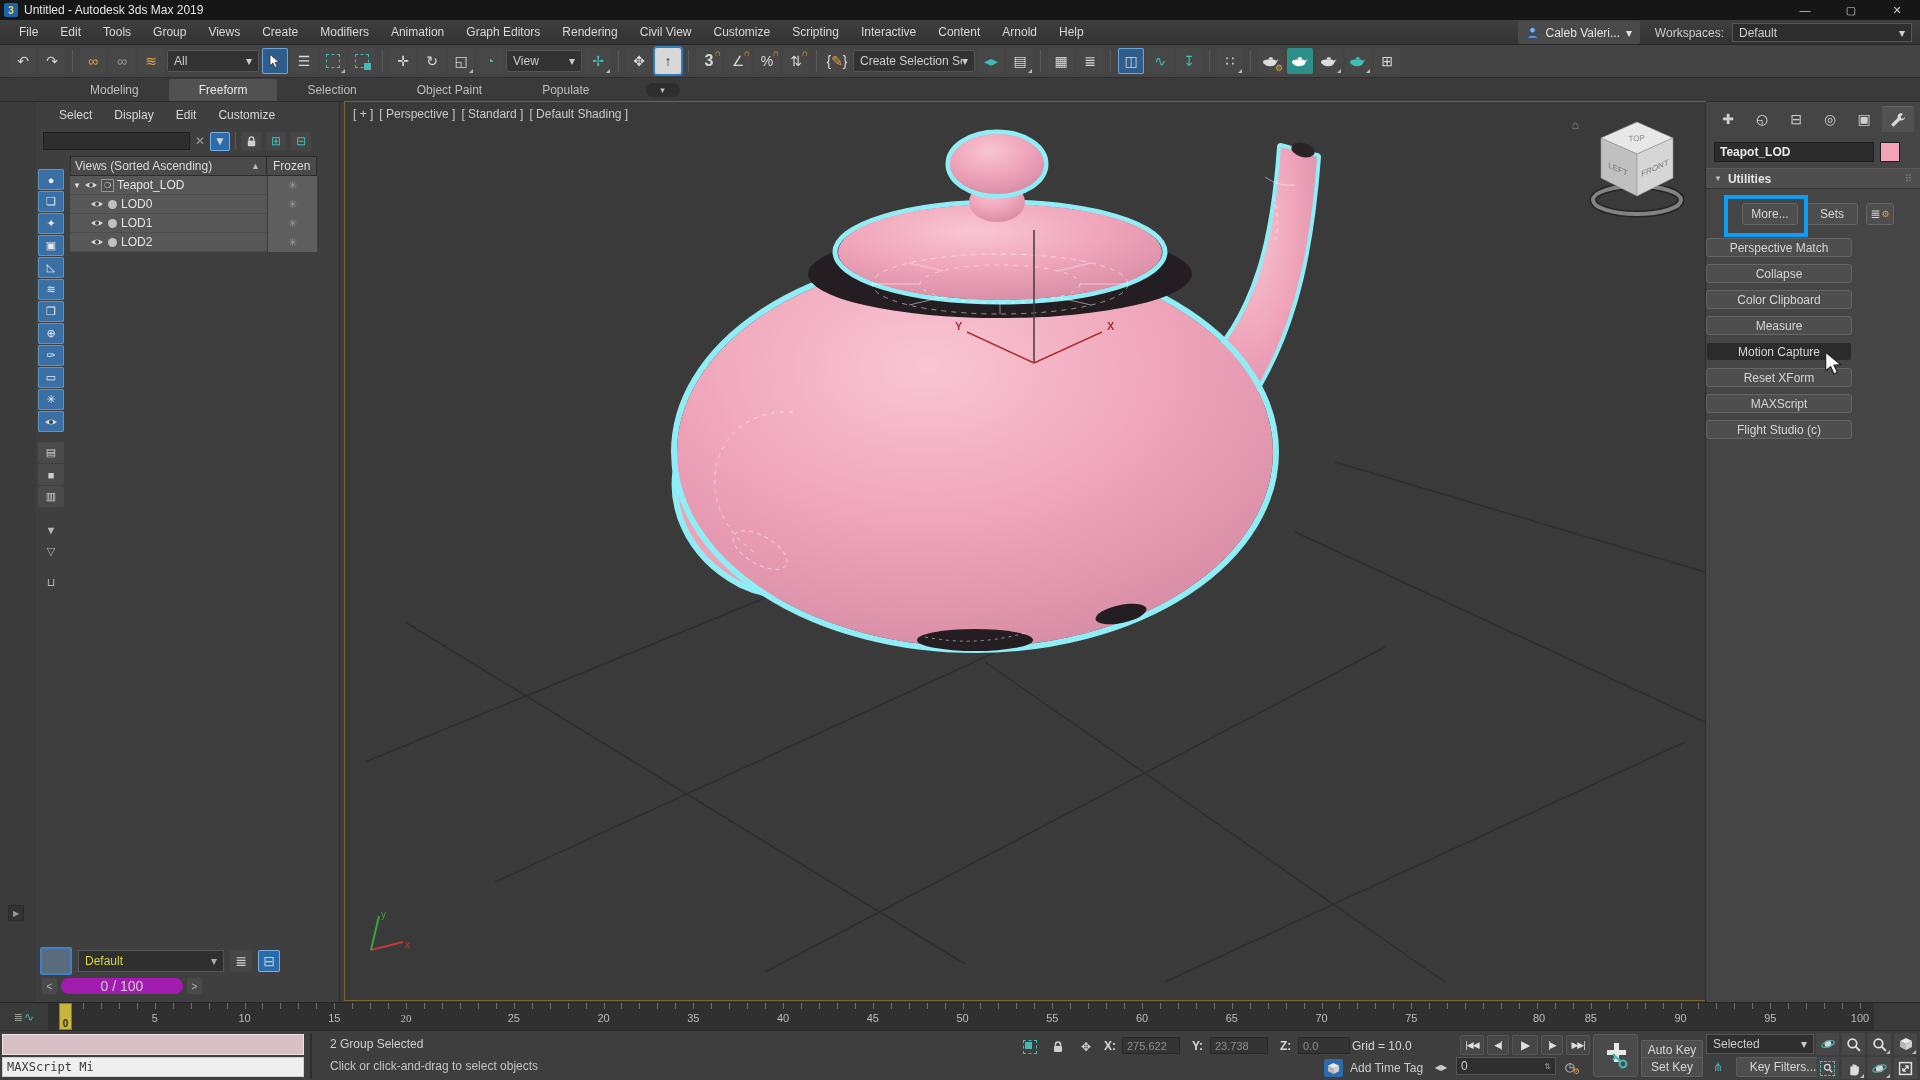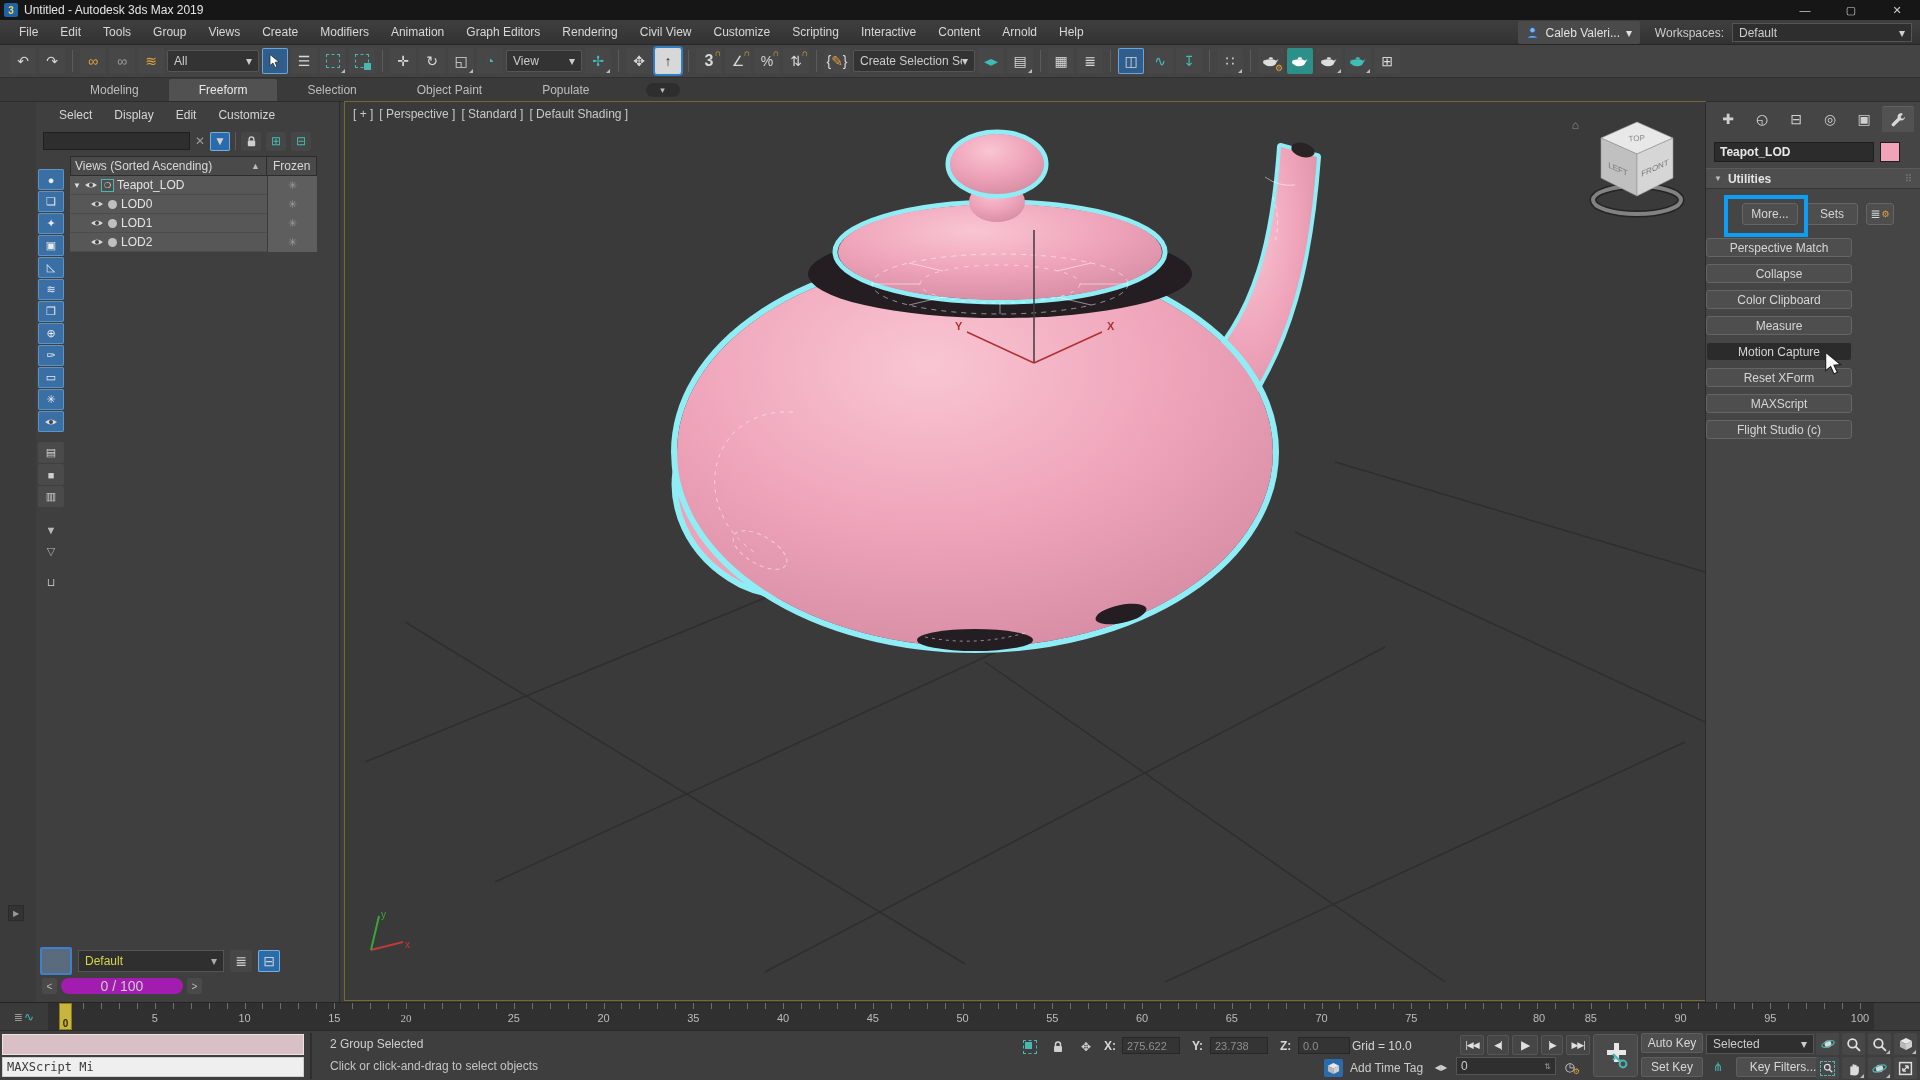--- a/index.html
+++ b/index.html
@@ -769,21 +769,21 @@
 
   <div id="bigkey">
     <svg width="30" height="30" viewBox="0 0 30 30">
       <rect x="13" y="2" width="5" height="19" fill="#e8e8e8"></rect>
         <rect x="6" y="9" width="19" height="5" fill="#e8e8e8"></rect>
       <circle cx="22" cy="23" r="3.4" fill="none" stroke="#49b8b2" stroke-width="2"></circle>
       <line x1="19.6" y1="20.6" x2="12" y2="13" stroke="#49b8b2" stroke-width="2.4"></line>
       <line x1="14" y1="17" x2="12" y2="19" stroke="#49b8b2" stroke-width="2"></line>
     </svg>
   </div>
-  <div class="kbtn" style="left:1641px;top:2px">Auto Key</div>
+  <div class="kbtn" style="left:1641px;top:9px">Auto Key</div>
   <div class="kbtn" style="left:1641px;top:26px">Set Key</div>
   <div id="key-mode-dd">
     <span>Selected</span>
     <span>▾</span>
   </div>
   <span class="sb-ico" style="left:1708px;top:26px;color:#49b8b2">⋔</span>
   <div id="key-filters-btn">Key Filters...</div>
 
   <div class="nav-ico" style="left:1842px;top:2px">
       <svg width="15" height="15">

